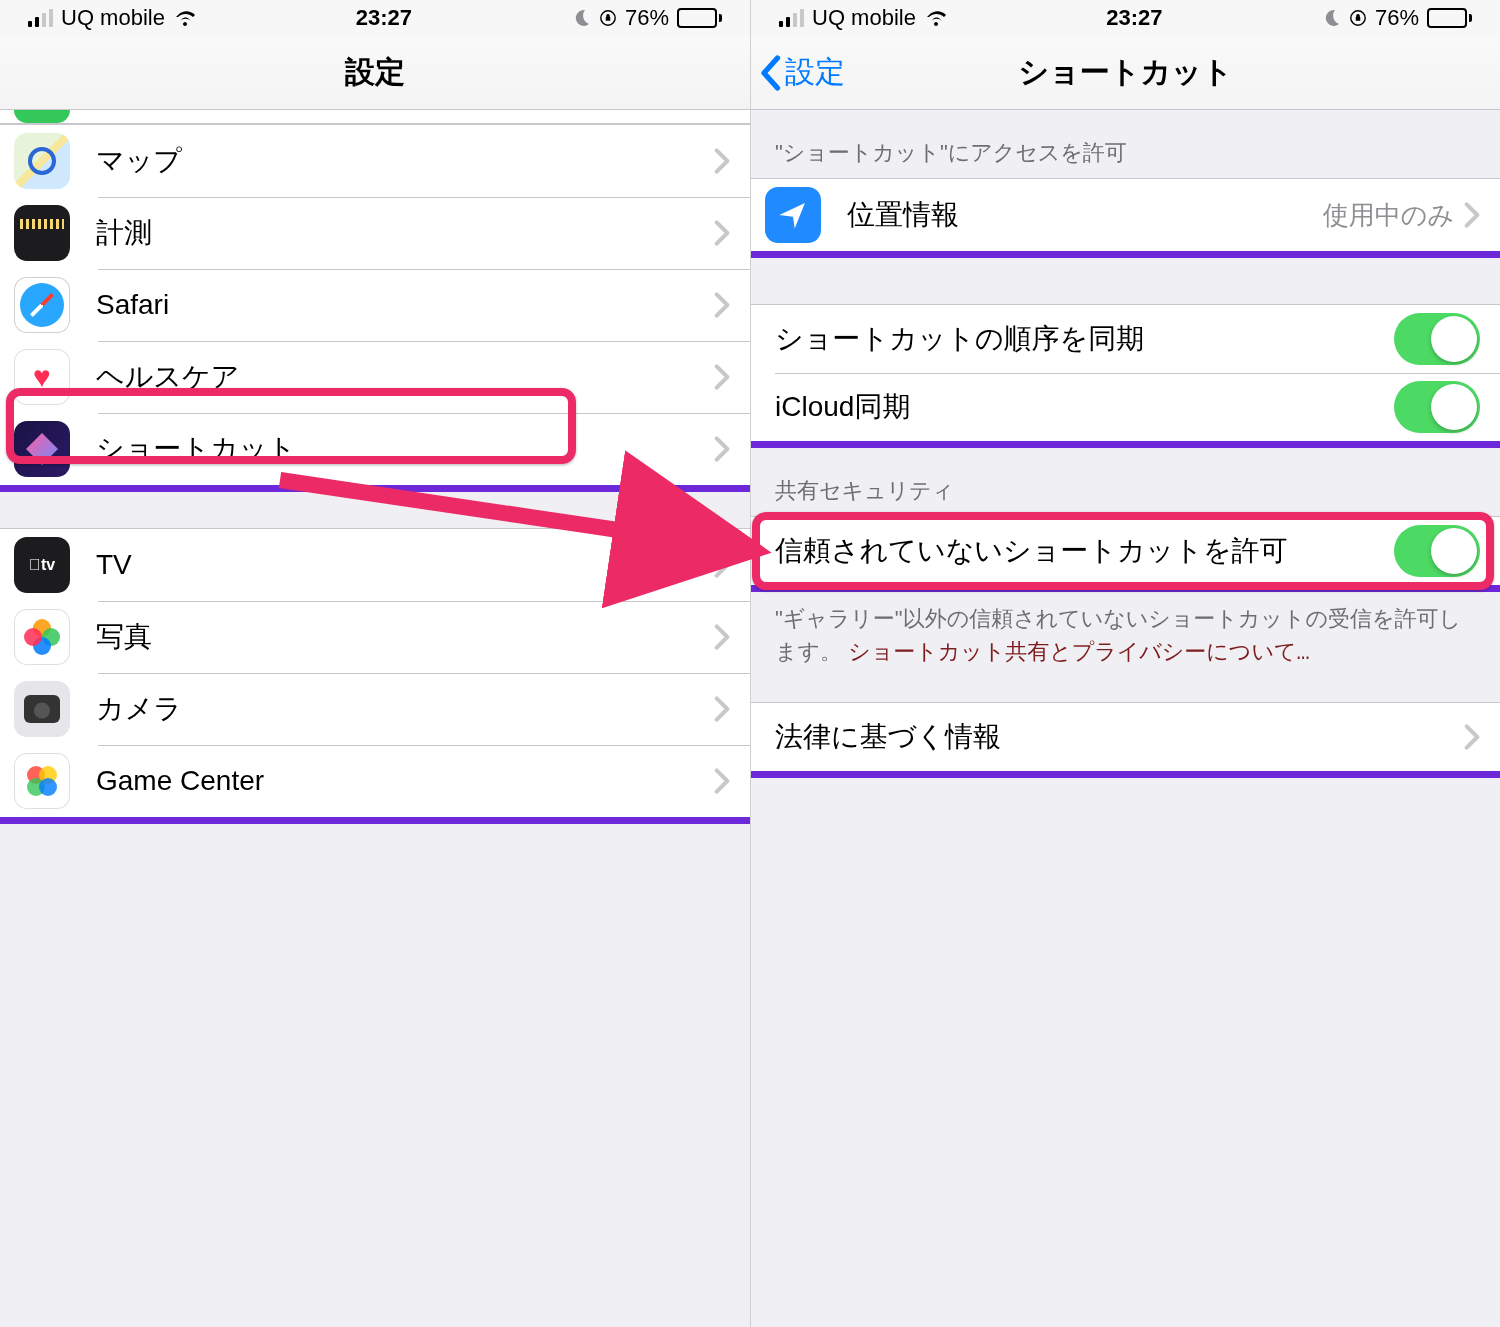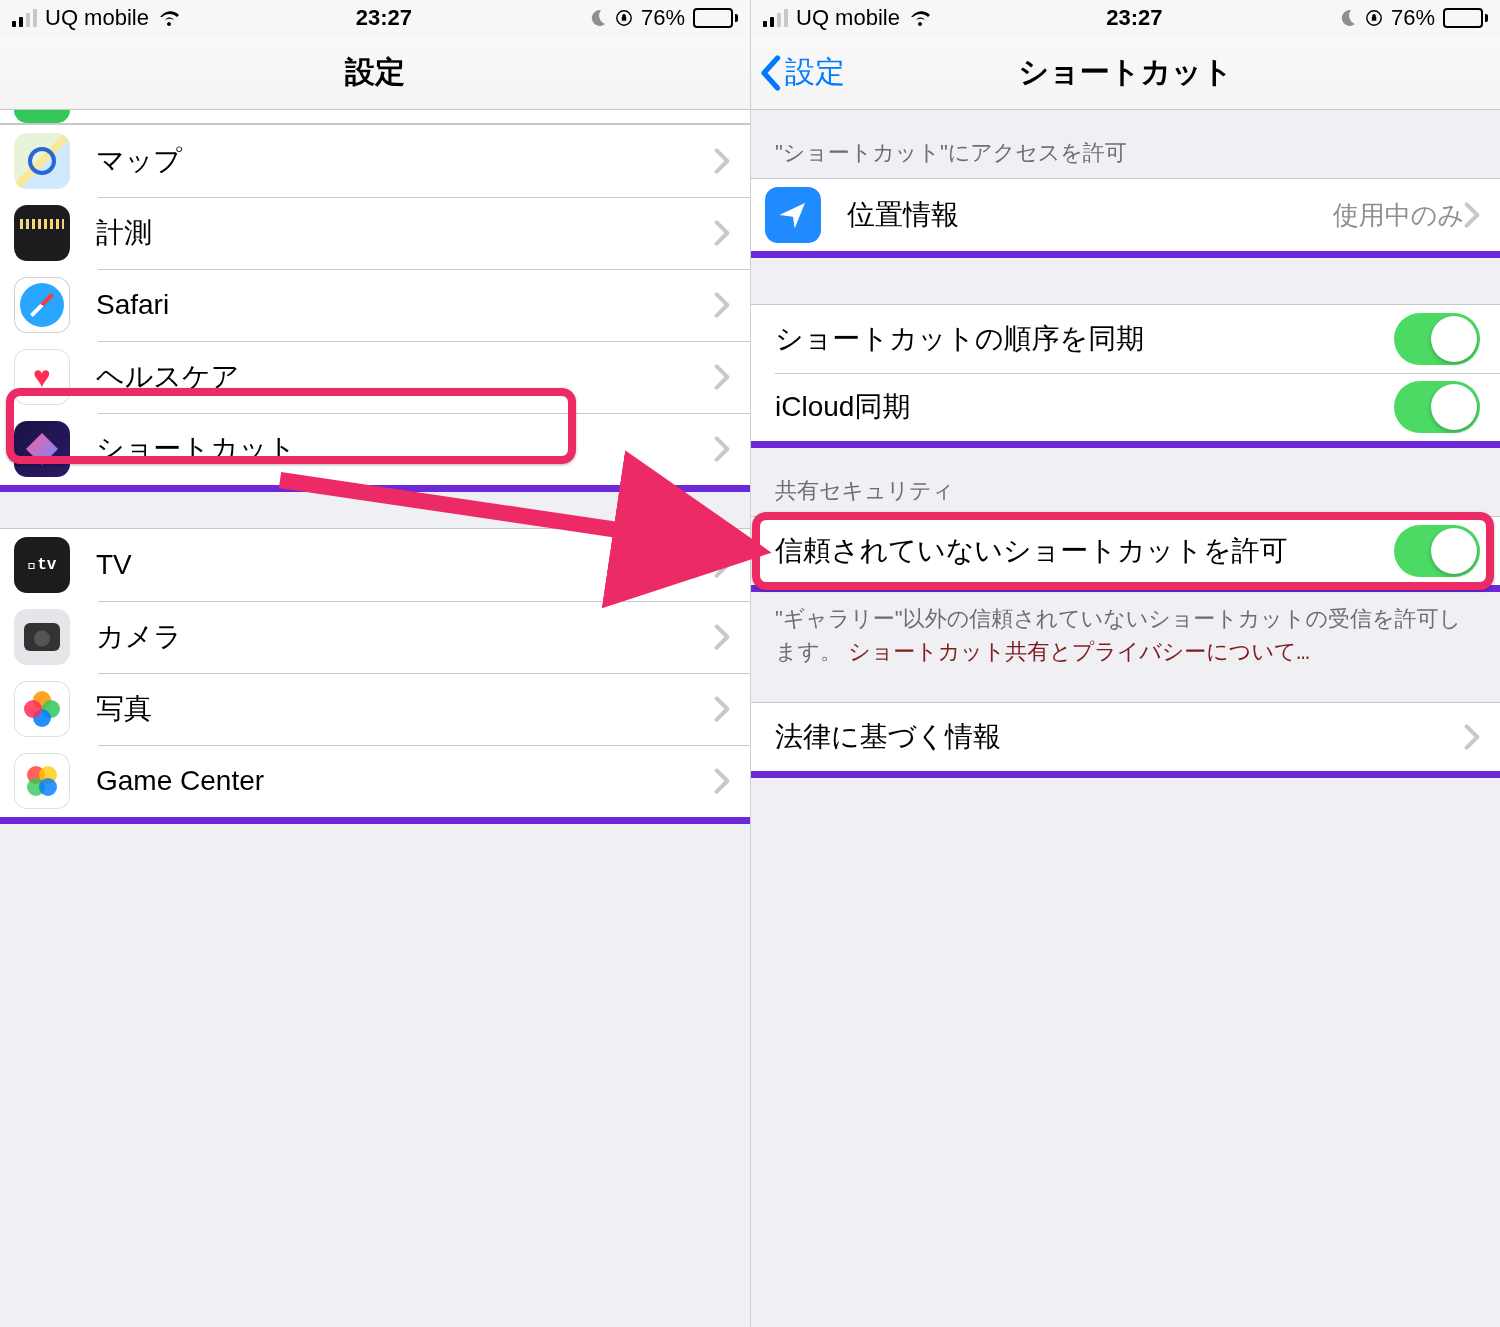--- a/index.html
+++ b/index.html
@@ -11,21 +11,21 @@
   }
   .screens { display: flex; width: 1500px; height: 1327px; }
   .screen {
     width: 50%; height: 100%; position: relative; background: #efeff4;
     display: flex; flex-direction: column; overflow: hidden;
   }
   .screen + .screen { border-left: 1px solid #d0d0d0; }
 
   
   .statusbar {
-    height: 36px; display: flex; align-items: center; padding: 0 12px;
+    height: 36px; display: flex; align-items: center; padding: 0 28px;
     font-size: 22px; color: #000; background: #f7f7f7;
     justify-content: space-between;
   }
   .sb-left, .sb-right { display: flex; align-items: center; gap: 8px; }
   .sb-center { font-weight: 600; }
 
   .signal {
     display: inline-flex; align-items: flex-end; gap: 3px; height: 18px;
   }
   .signal span { width: 4px; background: #000; border-radius: 1px; }
@@ -89,21 +89,21 @@
   }
   .cell.noicon + .cell.noicon::before,
   .group .cell.noicon:first-child + .cell.noicon::before { left: 24px; }
   .cell.noicon::before { left: 24px; }
   .appicon {
     width: 56px; height: 56px; border-radius: 13px; flex: 0 0 56px;
     margin-right: 26px; display: flex; align-items: center; justify-content: center;
     font-size: 30px; color: #fff;
   }
   .cell-label { font-size: 28px; flex: 1; }
-  .cell-detail { font-size: 26px; color: #8e8e93; margin-right: 0; }
+  .cell-detail { font-size: 26px; color: #8e8e93; margin-right: 10px; }
   .chev { color: #c7c7cc; }
   .chev svg { width: 16px; height: 28px; display:block; }
 
   .toggle {
     width: 86px; height: 52px; border-radius: 26px; background: #4cd964;
     position: relative; flex: 0 0 86px;
   }
   .toggle .knob {
     position: absolute; right: 3px; top: 3px; width: 46px; height: 46px;
     background: #fff; border-radius: 50%; box-shadow: 0 2px 4px rgba(0,0,0,.25);
@@ -133,21 +133,21 @@
   .ic-measure{position:relative;}
   .ic-safari { background: #fff; box-shadow: inset 0 0 0 1px #d0d0d0; position:relative; }
   .ic-safari::after{content:"";position:absolute;inset:6px;border-radius:50%;background:radial-gradient(circle,#29a7ff 0 100%);}
   .ic-safari::before{content:"";position:absolute;left:50%;top:50%;width:4px;height:30px;background:linear-gradient(#ff3b30 50%,#fff 50%);transform:translate(-50%,-50%) rotate(45deg);z-index:2;}
   .ic-health { background: #fff; box-shadow: inset 0 0 0 1px #e0e0e0; color:#ff2d55; }
   .ic-shortcuts { background: linear-gradient(135deg,#1a1245,#2b1a66); position:relative; }
   .ic-shortcuts::after{content:"";position:absolute;inset:12px;background:linear-gradient(135deg,#ff5ea0,#6c8bff);clip-path:polygon(50% 0,100% 50%,50% 100%,0 50%);border-radius:6px;}
   .ic-music { background: #fff; box-shadow: inset 0 0 0 1px #e0e0e0; position:relative; }
   .ic-music::before{content:"🎵";position:absolute;inset:0;display:flex;align-items:center;justify-content:center;font-size:32px;background:linear-gradient(#ff3b8d,#ff6a4d);-webkit-background-clip:text;background-clip:text;color:transparent;}
   .ic-tv { background: #1c1c1e; font-size:16px; font-weight:600; }
-  .ic-tv span{font-family:Liberation Mono, monospace;color:#fff;}
+  .ic-tv span{font-family:Liberation Sans, sans-serif;color:#fff;}
   .ic-photos { background:#fff; box-shadow:inset 0 0 0 1px #e0e0e0; }
   .ic-camera { background: #e5e5ea; position:relative; }
   .ic-camera::after{content:"";position:absolute;inset:14px 10px;background:#333;border-radius:6px;}
   .ic-camera::before{content:"";position:absolute;left:50%;top:50%;width:16px;height:16px;background:#555;border-radius:50%;transform:translate(-50%,-40%);z-index:2;}
   .ic-gc { background:#fff; box-shadow:inset 0 0 0 1px #e0e0e0; }
   .ic-1pw { background: radial-gradient(circle,#fff 0 50%,#e8e8ec 50% 100%); box-shadow:inset 0 0 0 1px #d0d0d0; position:relative; }
   .ic-1pw::after{content:"";position:absolute;inset:8px;border:3px solid #1b3a66;border-radius:50%;}
   .ic-adobe { background:#0c1c24; position:relative; box-shadow:inset 0 0 0 3px #22d3c5;}
   .ic-adobe::after{content:"";position:absolute;inset:14px;background:#22d3c5;border-radius:4px;}
   .ic-location { background:#1f8bff; }
@@ -261,40 +261,40 @@
               <span>tv</span>
             </div>
           <div class="cell-label">TV</div>
           <span class="chev">
               <svg viewBox="0 0 12 20">
                 <polyline points="2,2 10,10 2,18" fill="none" stroke="#c7c7cc" stroke-width="3" stroke-linecap="round" stroke-linejoin="round"></polyline>
               </svg>
             </span>
         </div>
         <div class="cell with-icon">
-          <div class="appicon ic-camera"></div>
-          <div class="cell-label">カメラ</div>
-          <span class="chev">
-              <svg viewBox="0 0 12 20">
-                <polyline points="2,2 10,10 2,18" fill="none" stroke="#c7c7cc" stroke-width="3" stroke-linecap="round" stroke-linejoin="round"></polyline>
-              </svg>
-            </span>
-        </div>
-        <div class="cell with-icon">
           <div class="appicon ic-photos">
             <svg viewBox="0 0 40 40" width="40" height="40">
                 <g transform="translate(20 20)">
                   <circle r="9" cx="0" cy="-9" fill="#ff9500" opacity=".85"></circle>
                   <circle r="9" cx="9" cy="0" fill="#34c759" opacity=".85"></circle>
                   <circle r="9" cx="0" cy="9" fill="#007aff" opacity=".85"></circle>
                   <circle r="9" cx="-9" cy="0" fill="#ff2d55" opacity=".85"></circle>
                 </g>
               </svg>
           </div>
           <div class="cell-label">写真</div>
+          <span class="chev">
+              <svg viewBox="0 0 12 20">
+                <polyline points="2,2 10,10 2,18" fill="none" stroke="#c7c7cc" stroke-width="3" stroke-linecap="round" stroke-linejoin="round"></polyline>
+              </svg>
+            </span>
+        </div>
+        <div class="cell with-icon">
+          <div class="appicon ic-camera"></div>
+          <div class="cell-label">カメラ</div>
           <span class="chev">
               <svg viewBox="0 0 12 20">
                 <polyline points="2,2 10,10 2,18" fill="none" stroke="#c7c7cc" stroke-width="3" stroke-linecap="round" stroke-linejoin="round"></polyline>
               </svg>
             </span>
         </div>
         <div class="cell with-icon">
           <div class="appicon ic-gc">
             <svg viewBox="0 0 40 40" width="40" height="40">
                 <circle cx="14" cy="14" r="9" fill="#ff3b30" opacity=".8"></circle>

